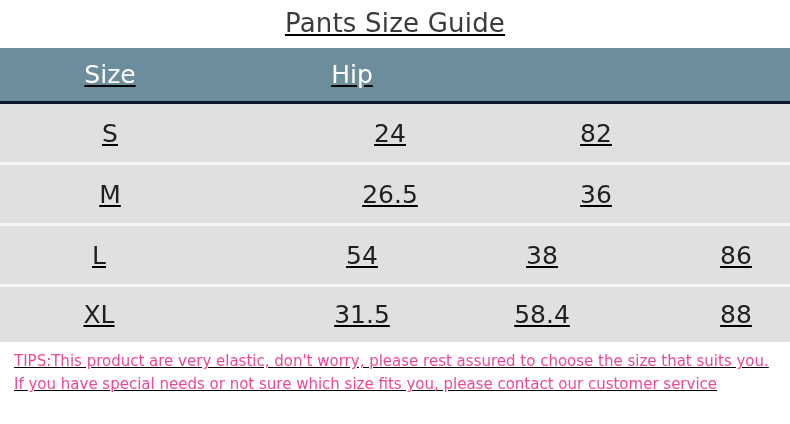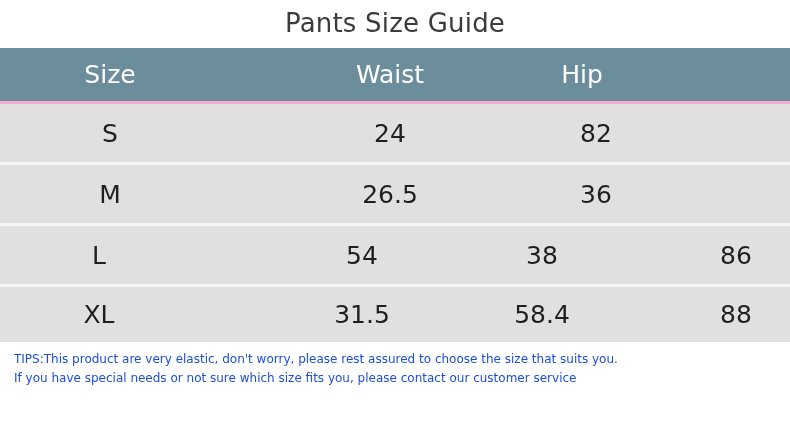--- a/index.html
+++ b/index.html
@@ -13,20 +13,21 @@
     font-family: "DejaVu Sans", "Liberation Sans", sans-serif;
     overflow: hidden;
   }
 
   .size-guide {
     position: relative;
     width: 790px;
     height: 424px;
     background: #ffffff;
     box-sizing: border-box;
+    text-decoration: underline;
   }
 
   
   .title-bar {
     height: 48px;
     background: #ffffff;
     display: flex;
     align-items: center;
     justify-content: center;
   }
@@ -46,21 +47,21 @@
   .row {
     display: flex;
     align-items: center;
     width: 790px;
     box-sizing: border-box;
   }
 
   .header-row {
     height: 56px;
     background: #6c8d9b;
-    border-bottom: 3px solid #f9a8d4;
+    border-bottom: 3px solid #0f172a;
   }
   .header-cell {
     color: #ffffff;
     font-size: 25px;
     font-weight: 400;
     text-align: center;
     line-height: 1;
   }
 
   .body-row {
@@ -87,40 +88,39 @@
   .col-length { width: 120px; margin-left: 86px; }
 
   
   .tips {
     background: #ffffff;
     padding: 8px 14px 0 14px;
     box-sizing: border-box;
     height: 75px;
   }
   .tips-line {
-    font-size: 12px;
-    color: #1d4ed8;
+    font-size: 15px;
+    color: #ec4899;
     line-height: 1.55;
     white-space: nowrap;
   }
 </style>
 </head>
 <body>
 
 <div class="size-guide">
 
   <div class="title-bar">
     <div class="title-text">Pants Size Guide</div>
   </div>
 
   <div class="table">
 
     <div class="row header-row">
       <div class="header-cell col-size">Size</div>
-      <div class="header-cell col-waist">Waist</div>
       <div class="header-cell col-hip">Hip</div>
     </div>
 
     <div class="row body-row">
       <div class="body-cell col-size">S</div>
       <div class="body-cell col-waist">24</div>
       <div class="body-cell col-length">82</div>
     </div>
 
     <div class="row body-row">

